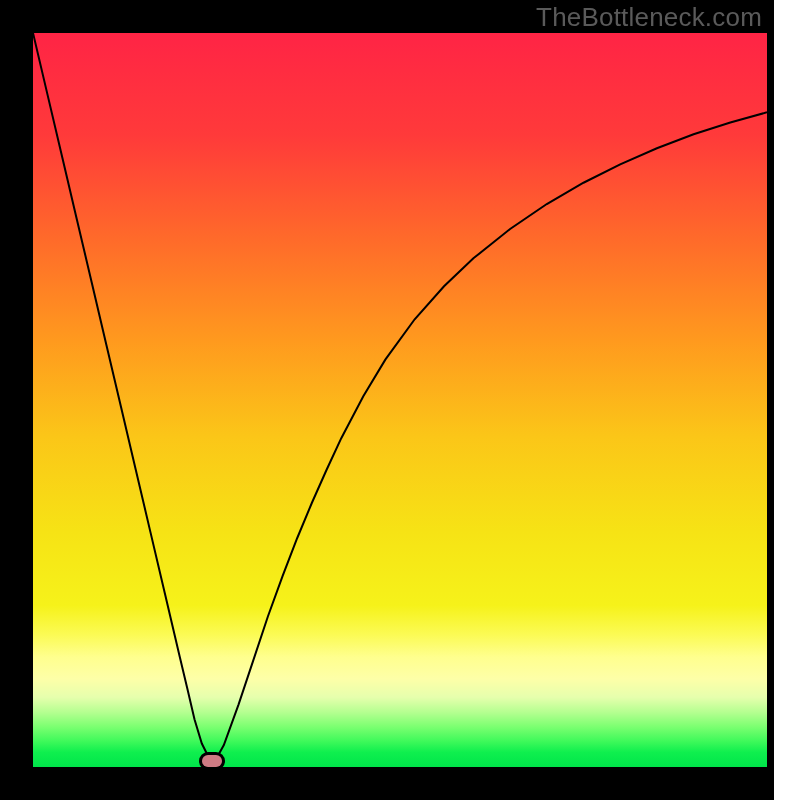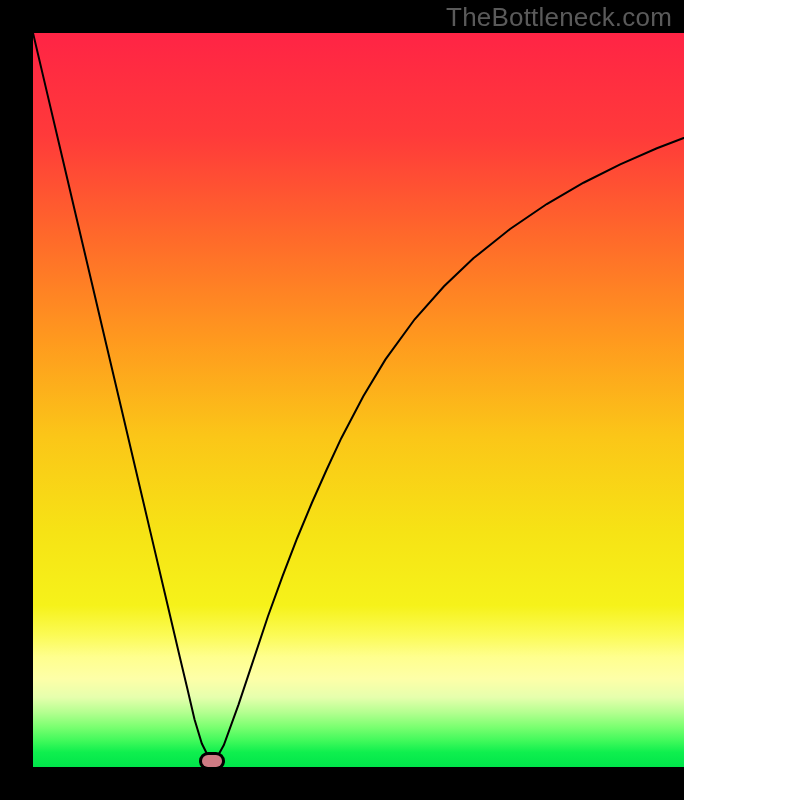--- a/index.html
+++ b/index.html
@@ -5,21 +5,21 @@
   html, body {
     margin: 0;
     padding: 0;
     width: 800px;
     height: 800px;
     background: #fff;
     font-family: Arial, Helvetica, sans-serif;
   }
   .frame {
     position: relative;
-    width: 684px;
+    width: 774px;
     height: 800px;
     background: #000;
     overflow: hidden;
   }
   .watermark {
     position: absolute;
     top: 2px;
     right: 12px;
     color: #5a5a5a;
     font-size: 26px;

